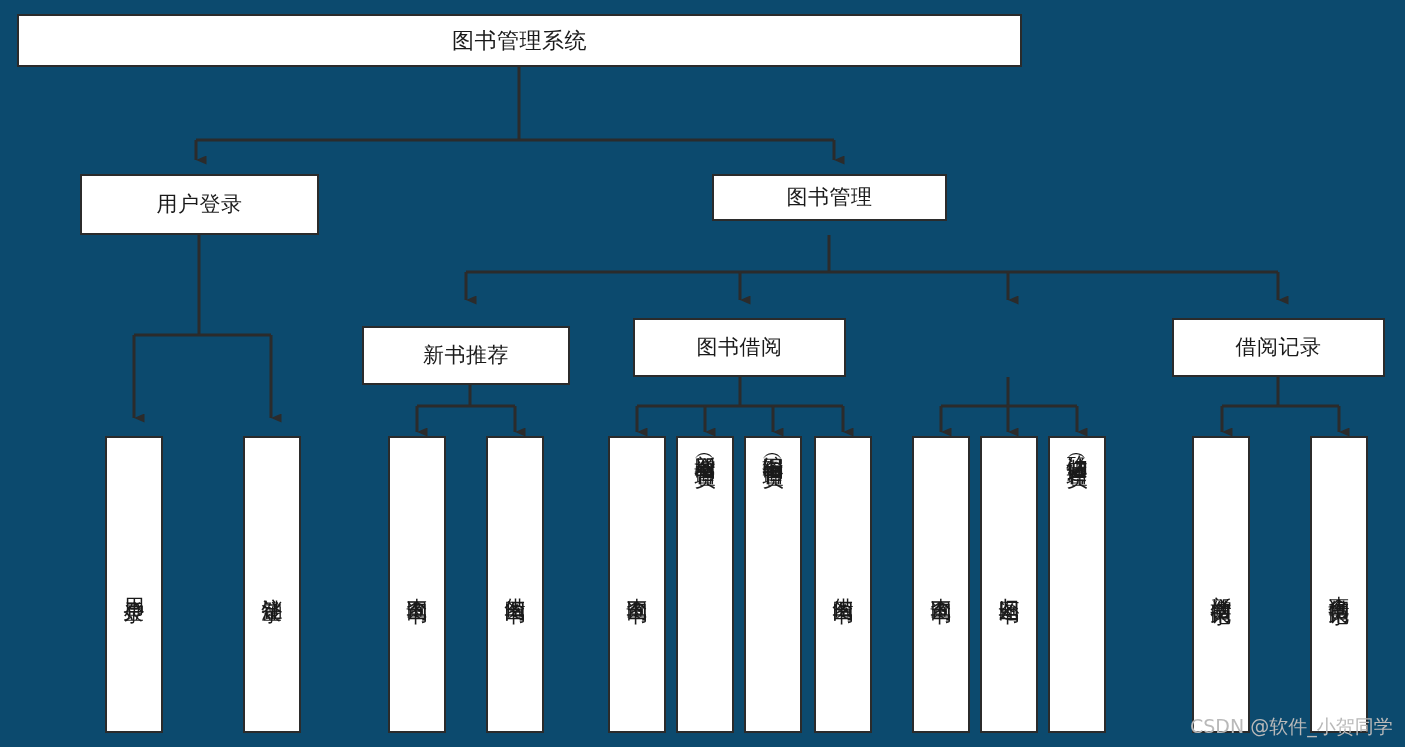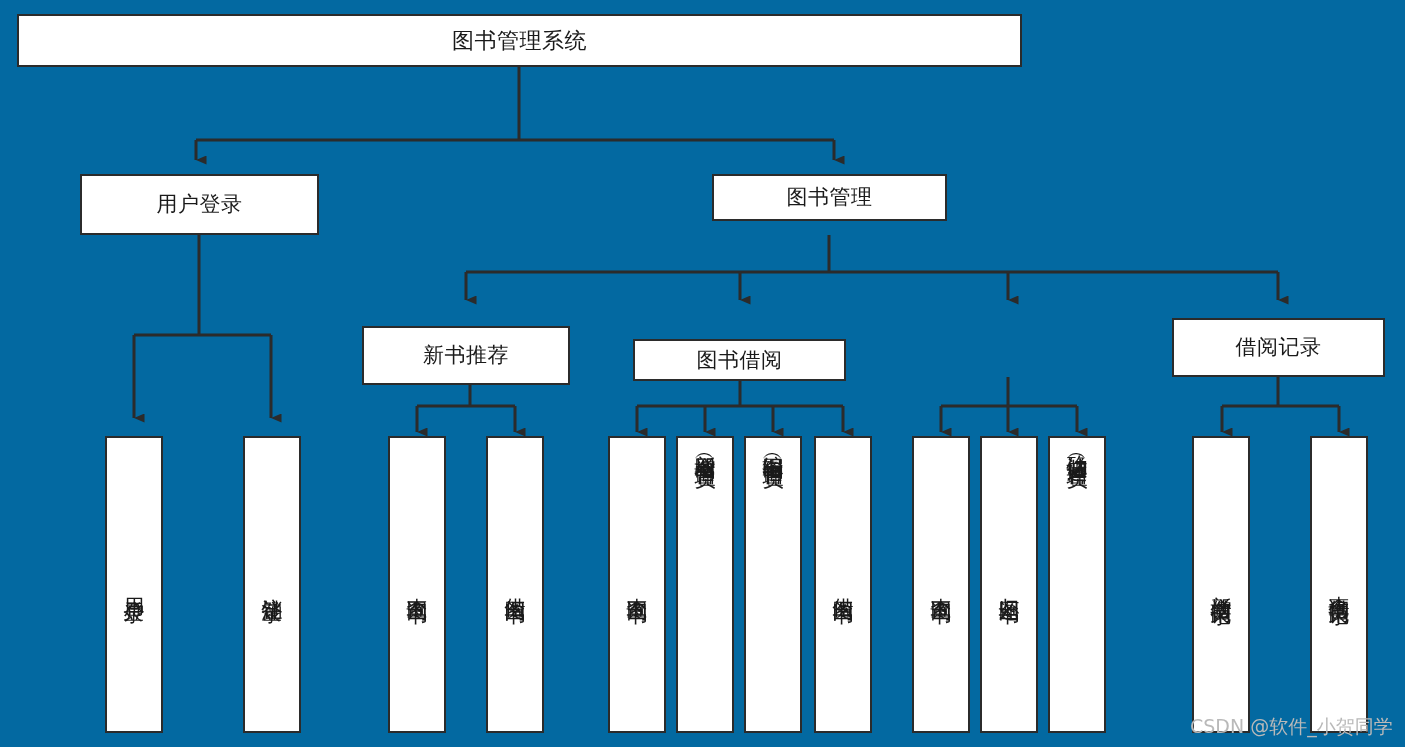--- a/index.html
+++ b/index.html
@@ -8,21 +8,21 @@
     padding: 0;
     background: #ffffff;
   }
   body {
     font-family: "DejaVu Sans", "Liberation Sans", sans-serif;
   }
   #canvas {
     position: relative;
     width: 1405px;
     height: 747px;
-    background: #0369a1;
+    background: #0c4a6e;
     overflow: hidden;
   }
   #edges {
     position: absolute;
     left: 0;
     top: 0;
     width: 1405px;
     height: 747px;
     pointer-events: none;
   }
@@ -142,21 +142,21 @@
   </div>
 
   <div class="node horiz" style="left:712px; top:174px; width:235px; height:47px;">
     <span class="lbl">图书管理</span>
   </div>
 
   <div class="node horiz" style="left:362px; top:326px; width:208px; height:59px;">
     <span class="lbl">新书推荐</span>
   </div>
 
-  <div class="node horiz" style="left:633px; top:318px; width:213px; height:42px;margin-top:21px;">
+  <div class="node horiz" style="left:633px; top:318px; width:213px; height:59px;">
     <span class="lbl">图书借阅</span>
   </div>
 
 
   <div class="node horiz" style="left:1172px; top:318px; width:213px; height:59px;">
     <span class="lbl">借阅记录</span>
   </div>
 
   <div class="node vert mid" style="left:105px; top:436px; width:58px; height:297px;">
     <span class="lbl">用户登录</span>

